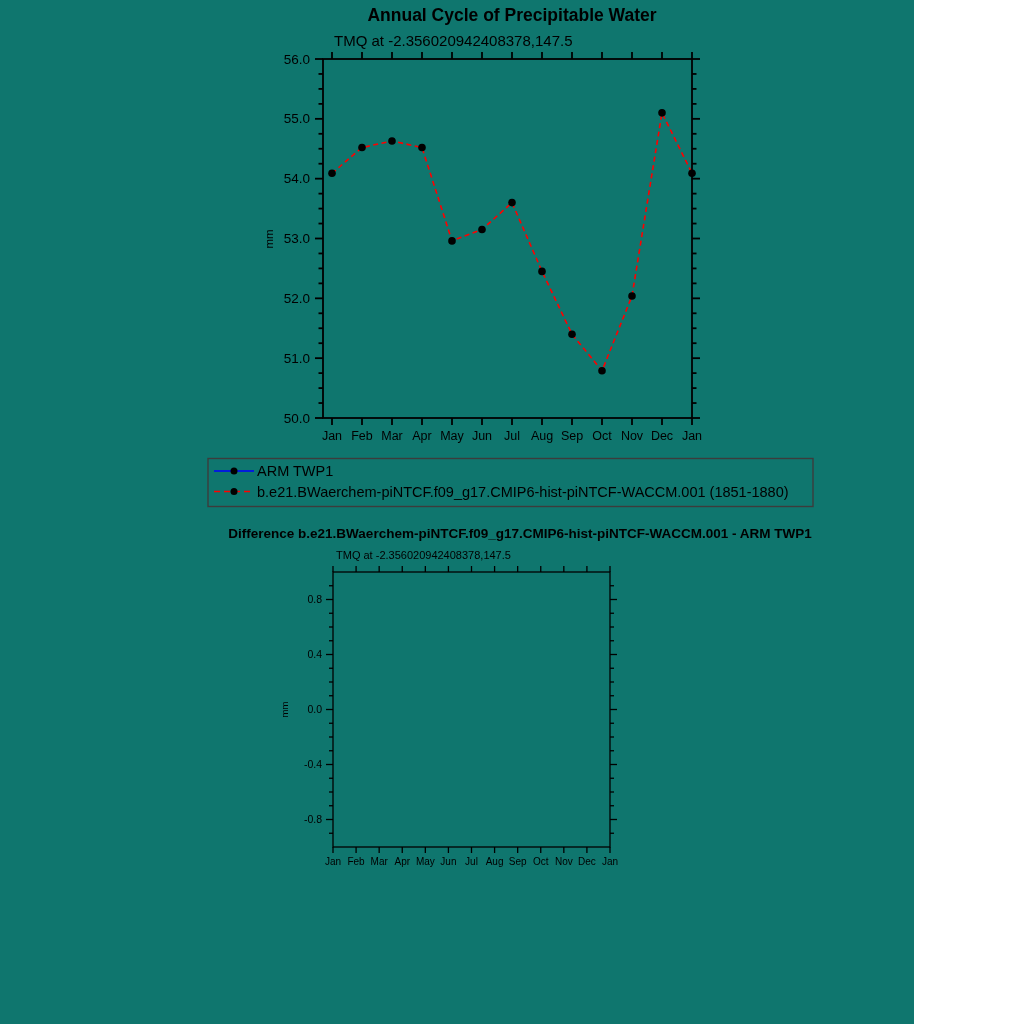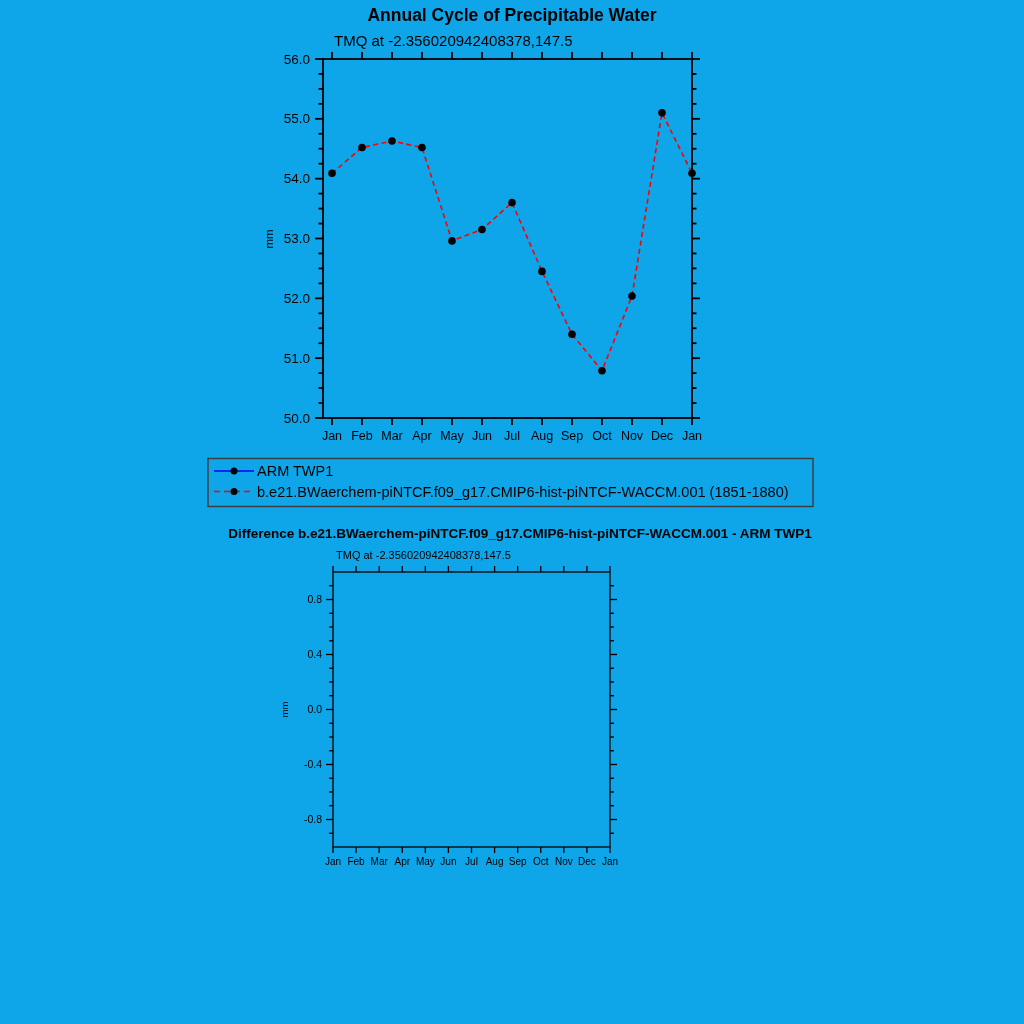--- a/index.html
+++ b/index.html
@@ -1,16 +1,16 @@
 <!DOCTYPE html>
 <html><head>
 <meta charset="utf-8">
 <style>
   html,body{margin:0;padding:0;background:#ffffff;}
-  #page{position:relative;width:1024px;height:1024px;background:#0ea5e9;overflow:hidden;
+  #page{position:relative;width:914px;height:1024px;background:#0f766e;overflow:hidden;
         font-family:"Liberation Sans",sans-serif;text-decoration:underline;}
   svg text{fill:#000000;font-family:"Liberation Sans",sans-serif;}
   .title-lg{font-size:17.5px;font-weight:bold;}
   .subtitle-lg{font-size:15px;}
   .title-sm{font-size:13.5px;font-weight:bold;}
   .subtitle-sm{font-size:11px;}
   .tick-label-lg{font-size:13.5px;}
   .tick-label-sm{font-size:10.5px;}
   .month-label-lg{font-size:12.5px;}
   .month-label-sm{font-size:10px;}

